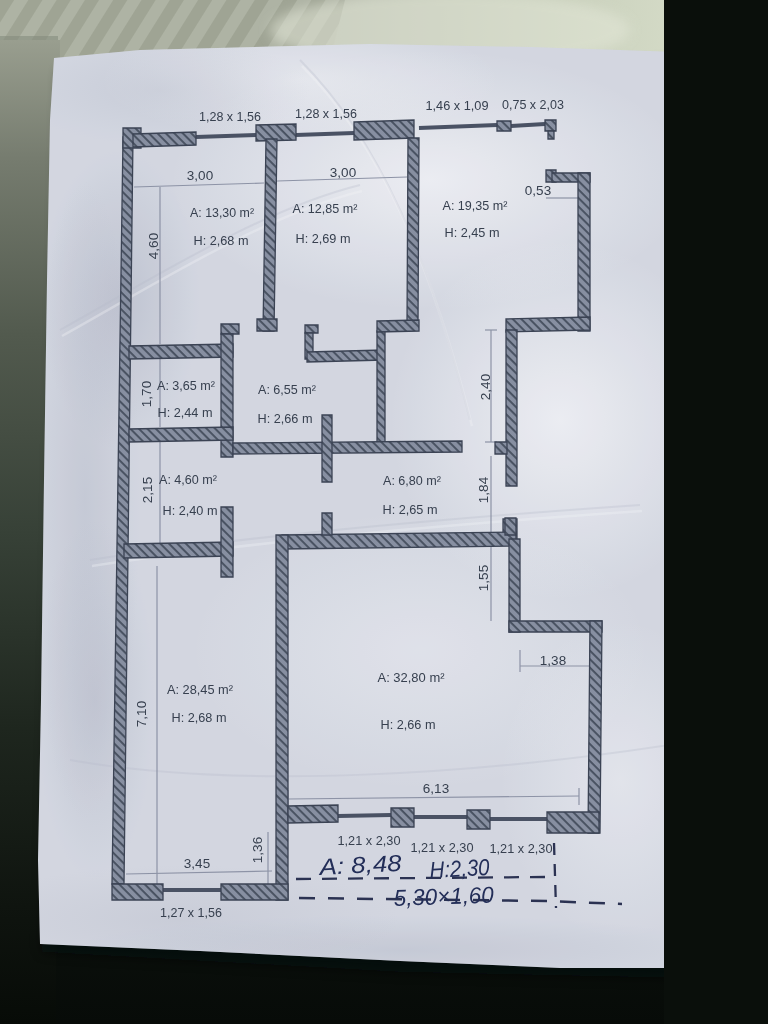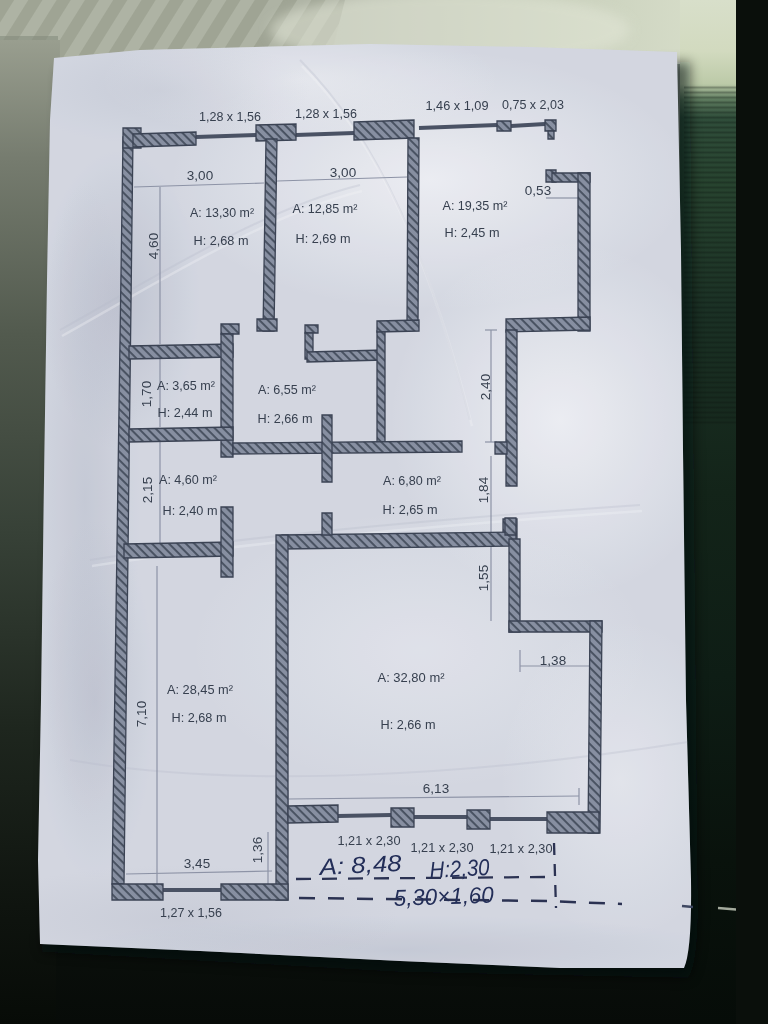--- a/index.html
+++ b/index.html
@@ -1,16 +1,16 @@
 <!DOCTYPE html>
 <html><head>
 <meta charset="utf-8">
 <style>
 html,body{margin:0;padding:0;background:#0a0f0b;}
-#c{position:relative;width:736px;height:1024px;overflow:hidden;font-family:"Liberation Sans",sans-serif;text-decoration:underline;}
+#c{position:relative;width:664px;height:1024px;overflow:hidden;font-family:"Liberation Sans",sans-serif;text-decoration:underline;}
 </style>
 </head>
 <body>
 <div id="c">
 <svg width="768" height="1024" viewBox="0 0 768 1024">
 <defs>
 <linearGradient id="bgmain" x1="0" y1="0" x2="0" y2="1">
   <stop offset="0" stop-color="#b0b5a6"></stop>
   <stop offset="0.07" stop-color="#8f958a"></stop>
   <stop offset="0.2" stop-color="#666e62"></stop>

